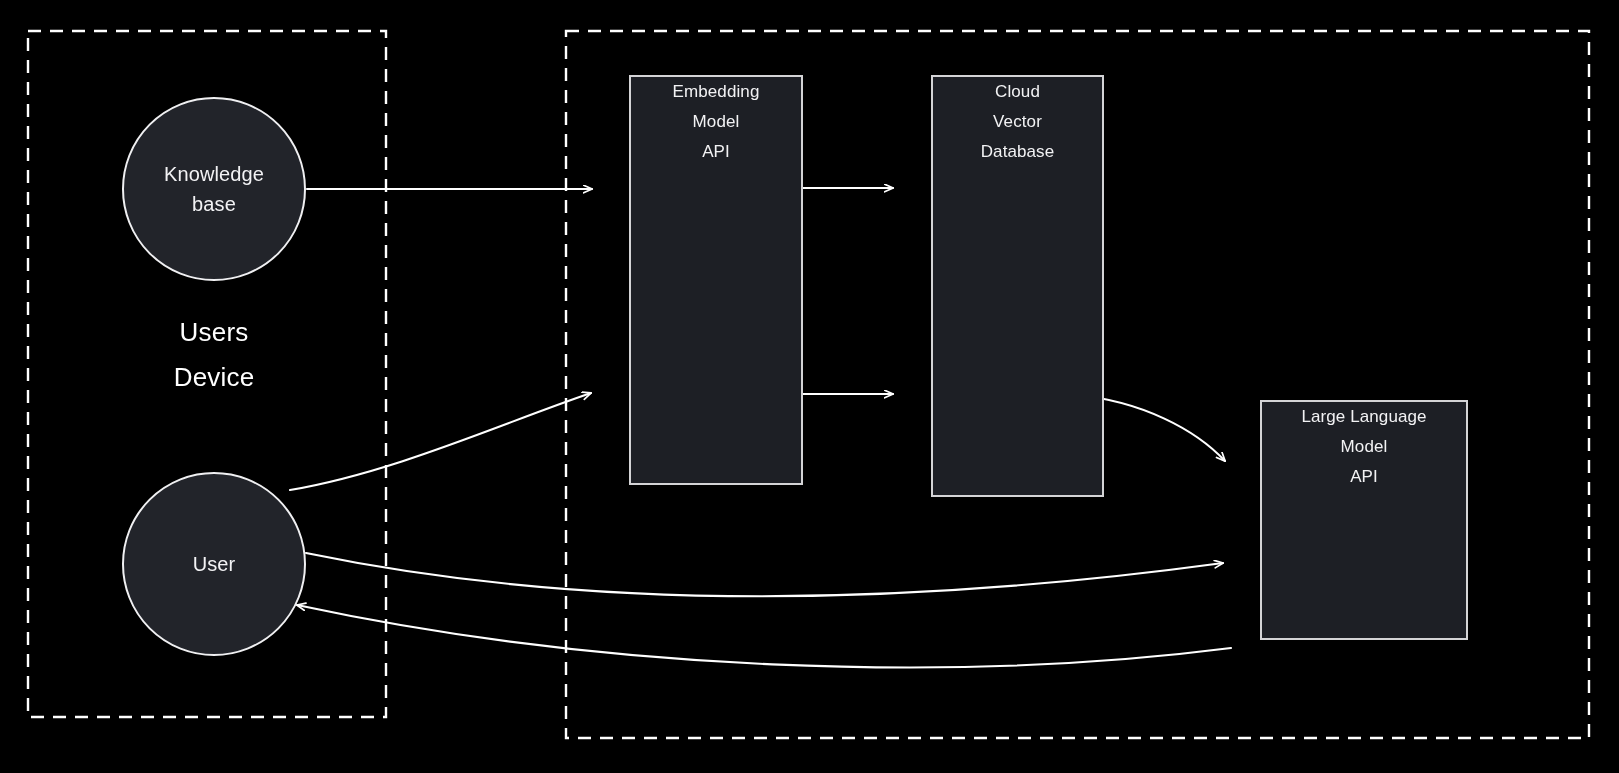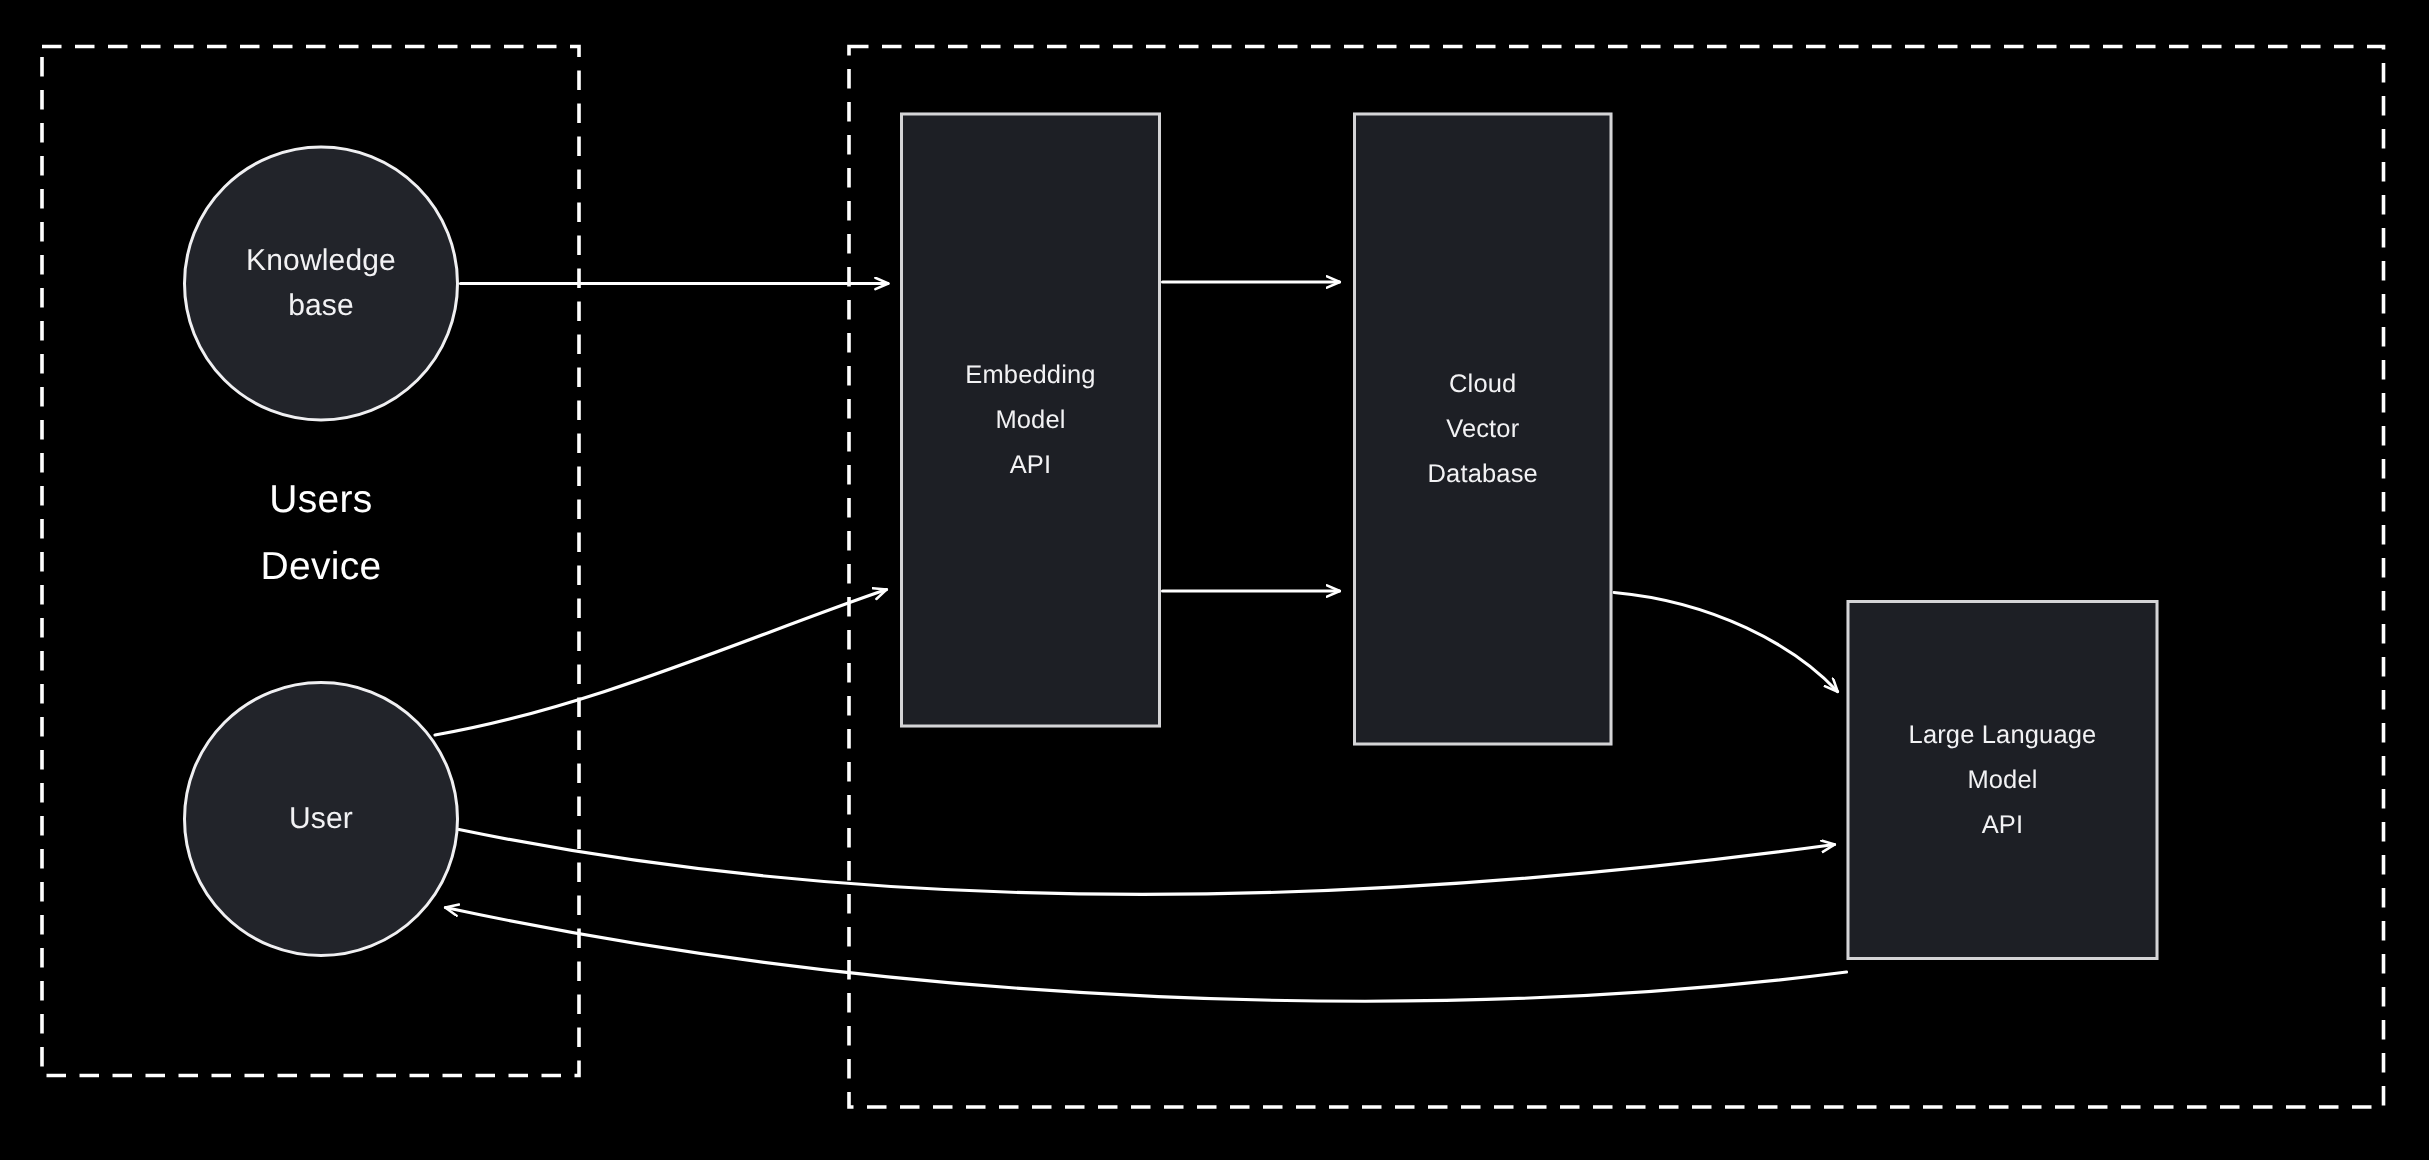--- a/index.html
+++ b/index.html
@@ -34,22 +34,22 @@
     text-align: center;
     white-space: pre-line;
     letter-spacing: 0.2px;
   }
   .node-box {
     position: absolute;
     background: #1d1f25;
     border: 2px solid #d4d4d6;
     box-sizing: border-box;
     display: flex;
-    align-items: center;
     justify-content: center;
+    margin-left: 29px;
   }
   .node-circle {
     position: absolute;
     background: #22242a;
     border: 2px solid #f0f0f2;
     border-radius: 50%;
     box-sizing: border-box;
     display: flex;
     align-items: center;
     justify-content: center;
@@ -97,21 +97,21 @@
 
   <div class="zone-label" style="left:108px; top:310px; width:212px;">Users
 Device</div>
 
 
   <div class="node-circle" style="left:122px; top:97px; width:184px; height:184px;">
     <span class="node-text circle-text">Knowledge
 base</span>
   </div>
 
-  <div class="node-circle" style="left:122px; top:454px; width:184px; height:184px;">
+  <div class="node-circle" style="left:122px; top:472px; width:184px; height:184px;">
     <span class="node-text circle-text">User</span>
   </div>
 
   <div class="node-box" style="left:600px; top:75px; width:174px; height:410px;">
     <span class="node-text">Embedding
 Model
 API</span>
   </div>
 
   <div class="node-box" style="left:902px; top:75px; width:173px; height:422px;">

